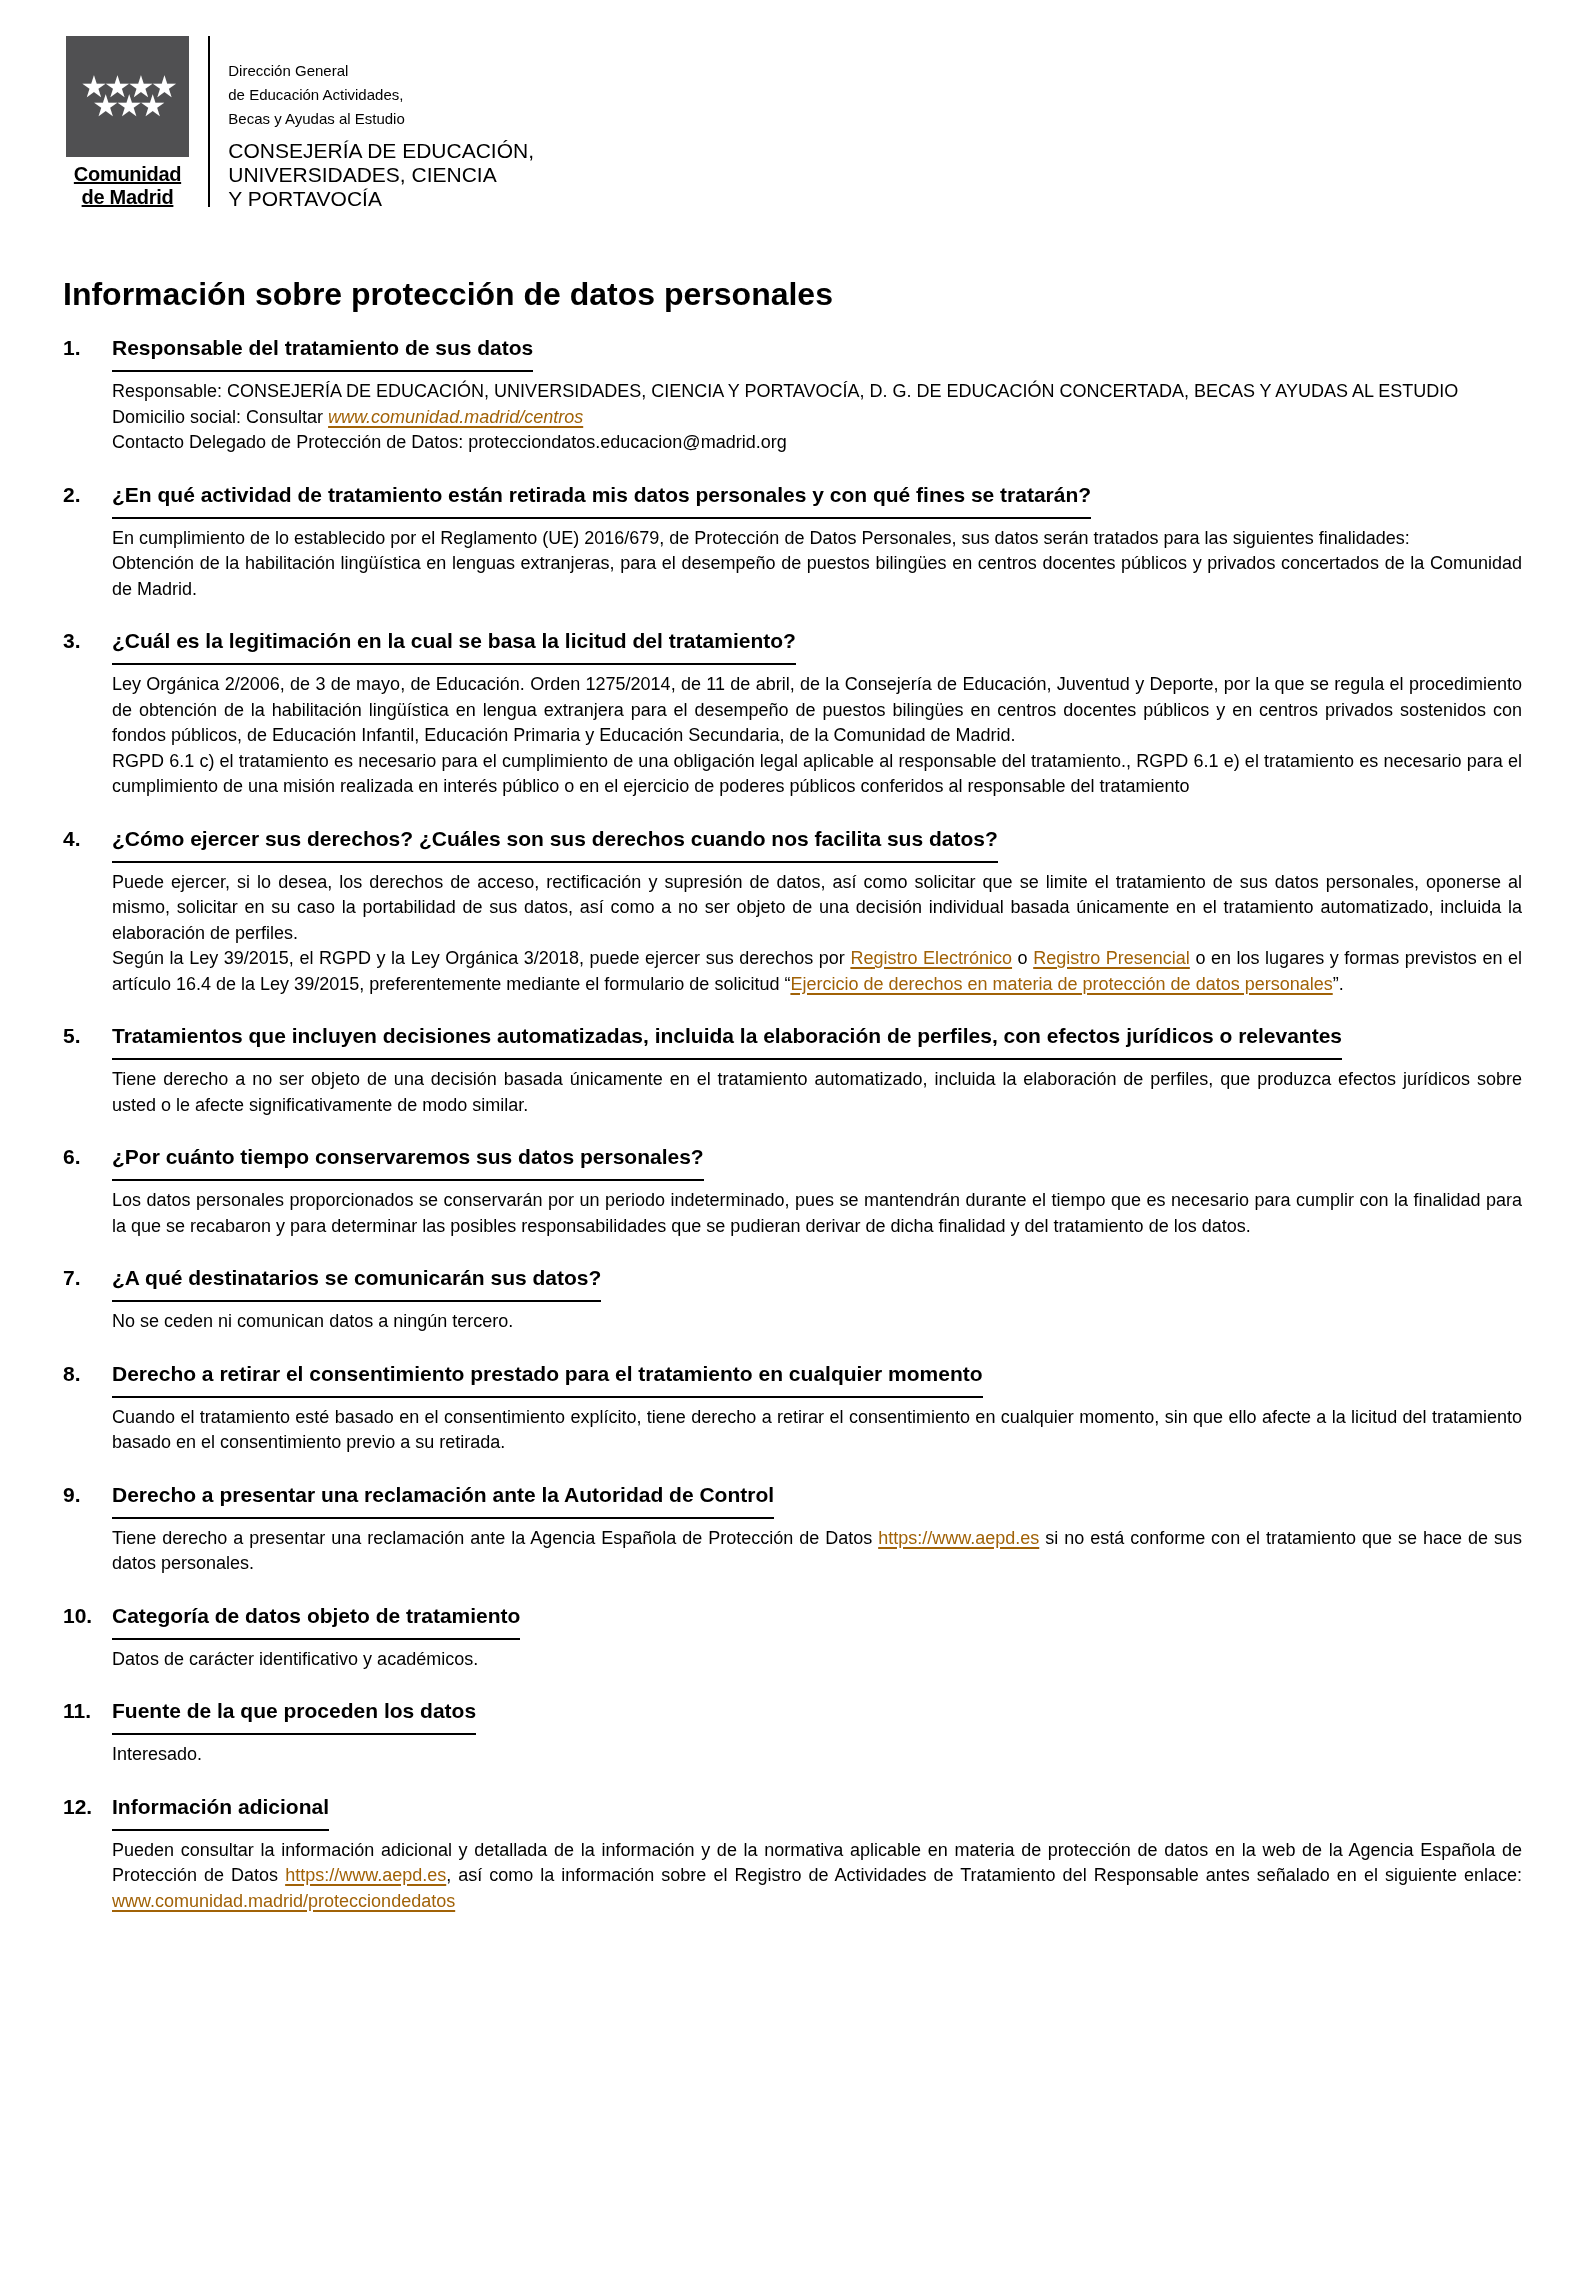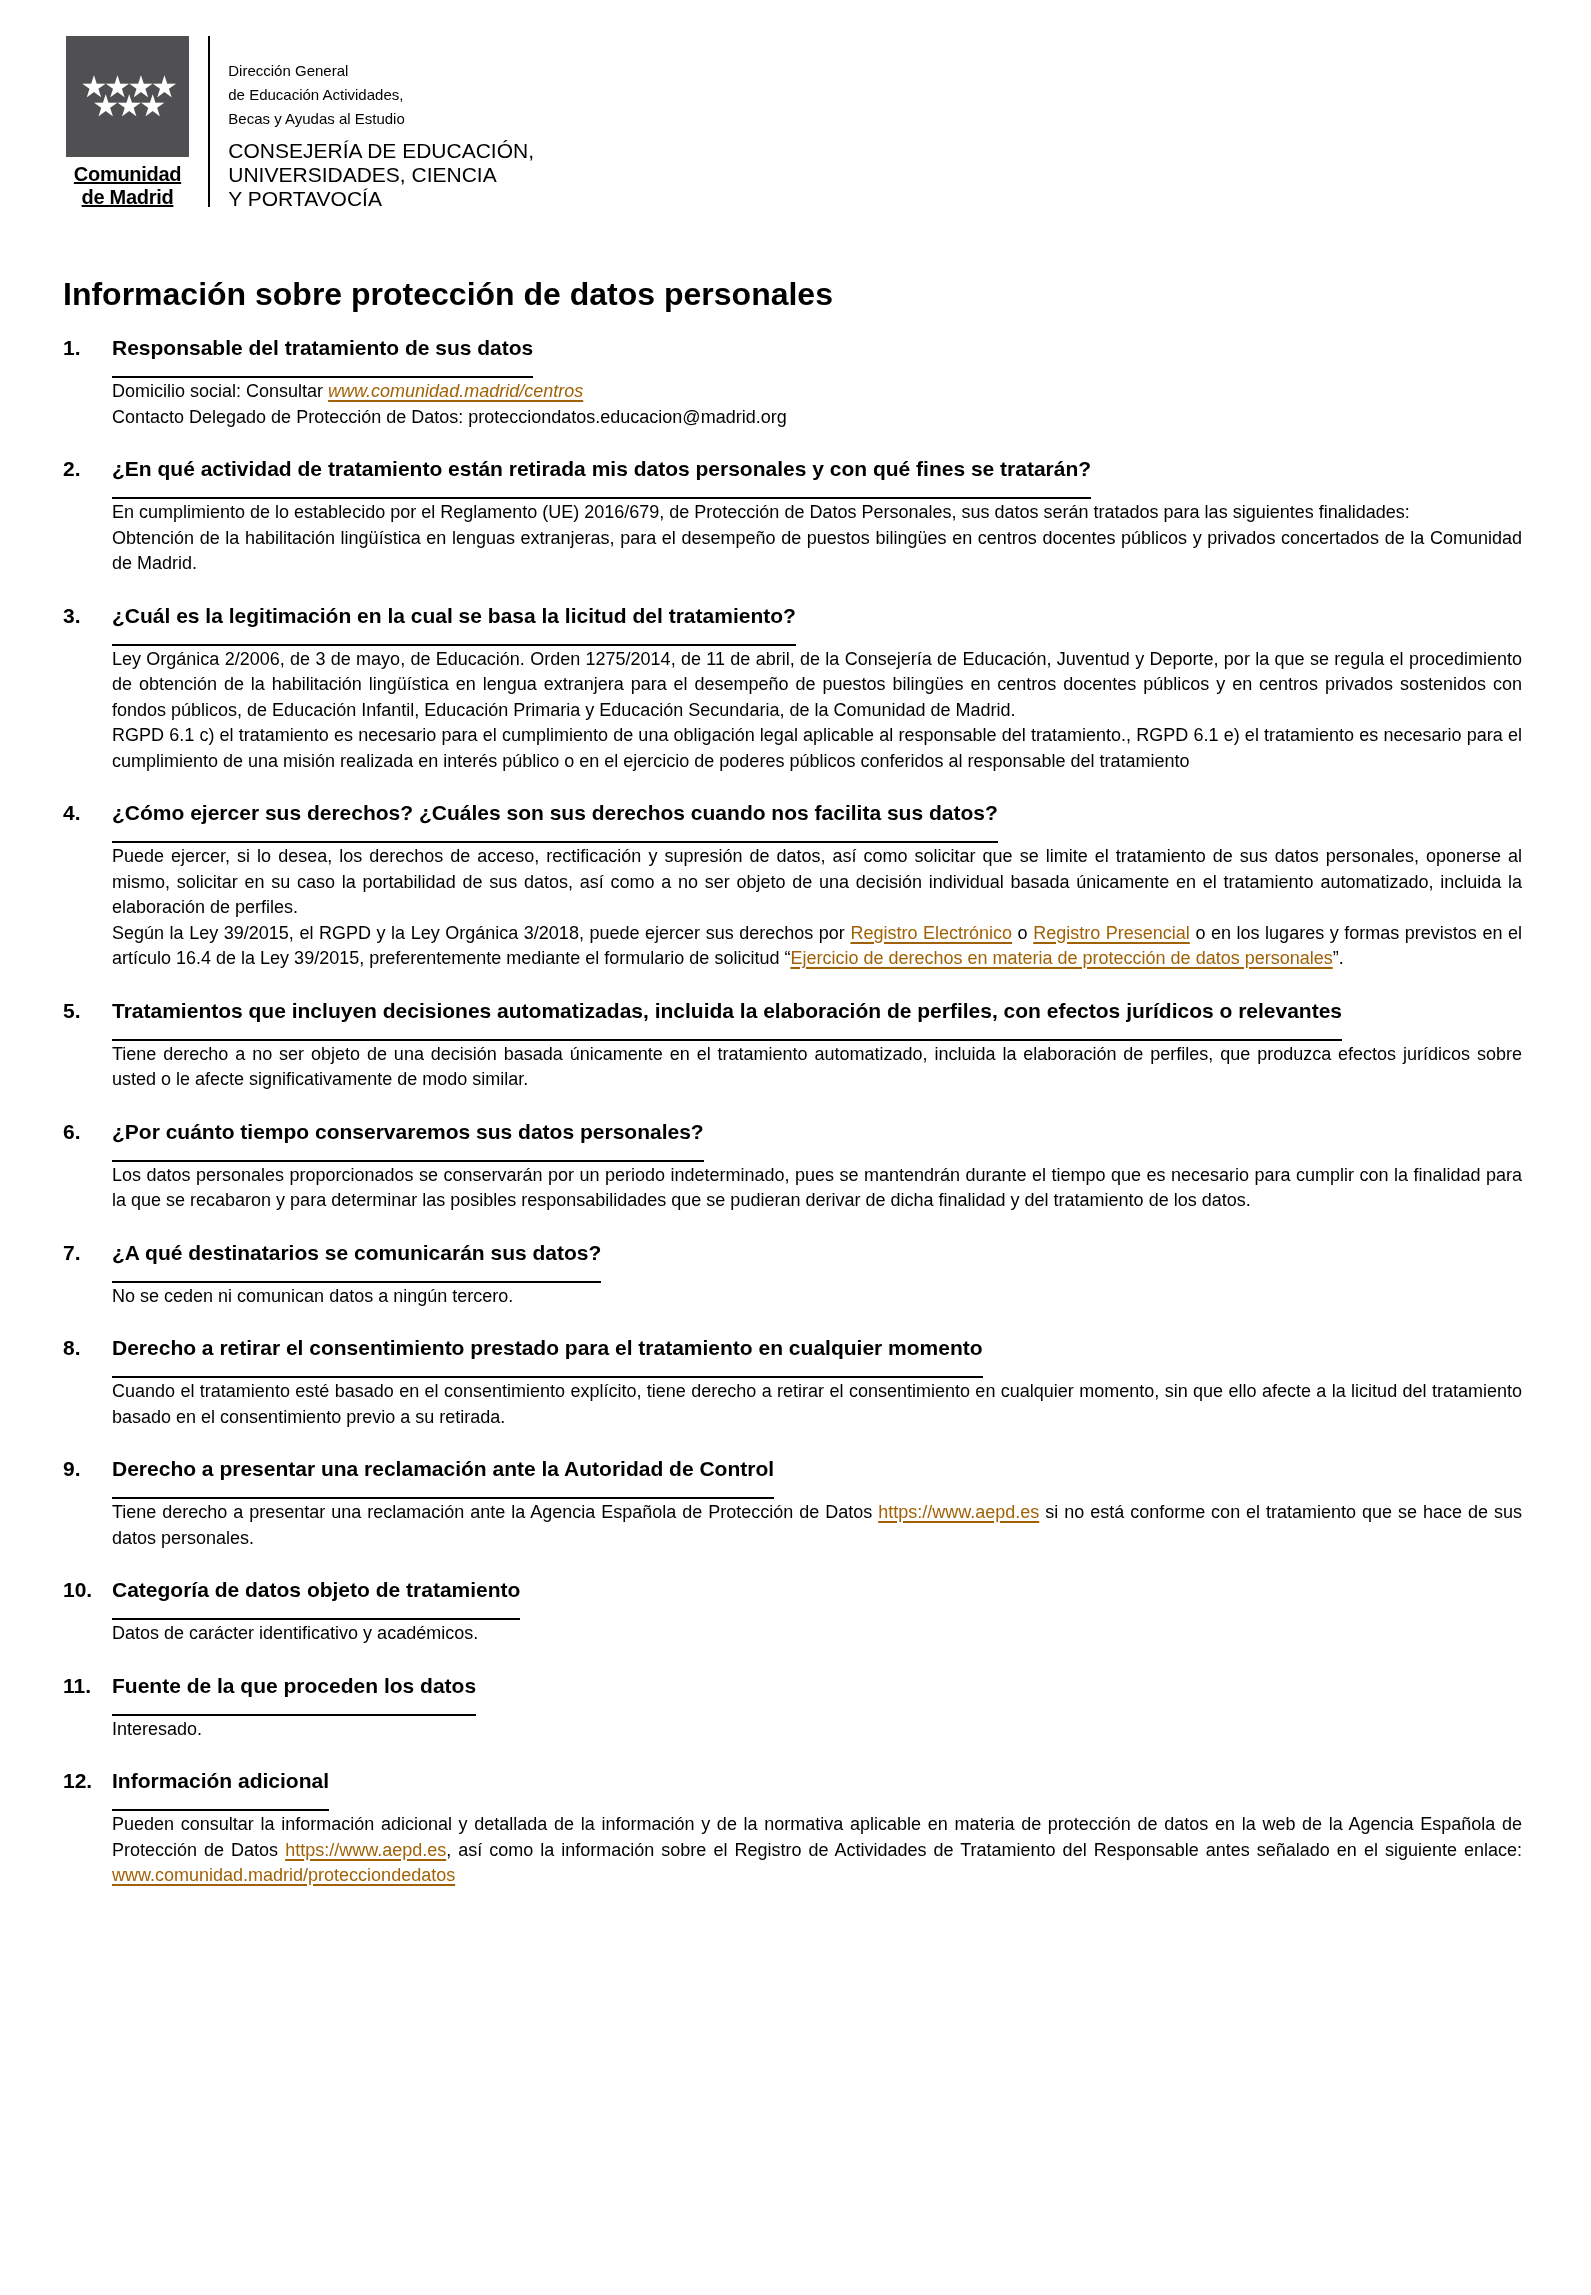--- a/index.html
+++ b/index.html
@@ -30,21 +30,21 @@
     margin: 67px 70px 0 63px;
     font-size: 32px; line-height: 39px; font-weight: bold;
   }
 
   
   #sections { margin: 0 70px 0 63px; }
   .sec { display: grid; grid-template-columns: 49px 1fr; margin-top: 26px; }
   .sec:first-child { margin-top: 21px; }
   .sec-num { font-size: 21px; font-weight: bold; line-height: 26px; }
   h2.sec-title { margin: 0; font-size: 21px; font-weight: bold; line-height: 26px; }
-  h2.sec-title .u { border-bottom: 2.1px solid #000; padding-bottom: 17px; }
+  h2.sec-title .u { border-bottom: 2.1px solid #000; padding-bottom: 11px; }
   .sec-body { margin-top: 18px; }
   .para {
     margin: 0; font-size: 18px; line-height: 25.5px; text-align: justify;
     font-weight: normal;
   }
   .lnk {
     color: #a16207; text-decoration: underline;
     text-decoration-thickness: 2.1px; text-underline-offset: 3.4px;
     cursor: pointer;
   }
@@ -82,20 +82,21 @@
   </header>
 
   <h1 class="doc-title">Información sobre protección de datos personales</h1>
 
   <main id="sections">
       <section class="sec">
         <div class="sec-num">1.</div>
         <div class="sec-content">
           <h2 class="sec-title"><span class="u">Responsable del tratamiento de sus datos</span></h2>
           <div class="sec-body">
+            <p class="para"><span>Responsable: CONSEJERÍA DE EDUCACIÓN, UNIVERSIDADES, CIENCIA Y PORTAVOCÍA, D. G. DE EDUCACIÓN CONCERTADA, BECAS Y AYUDAS AL ESTUDIO</span></p>
             <p class="para"><span>Domicilio social: Consultar </span><a class="lnk it">www.comunidad.madrid/centros</a></p>
             <p class="para"><span>Contacto Delegado de Protección de Datos: protecciondatos.educacion@madrid.org</span></p>
           </div>
         </div>
       </section>
       <section class="sec">
         <div class="sec-num">2.</div>
         <div class="sec-content">
           <h2 class="sec-title"><span class="u">¿En qué actividad de tratamiento están retirada mis datos personales y con qué fines se tratarán?</span></h2>
           <div class="sec-body">

